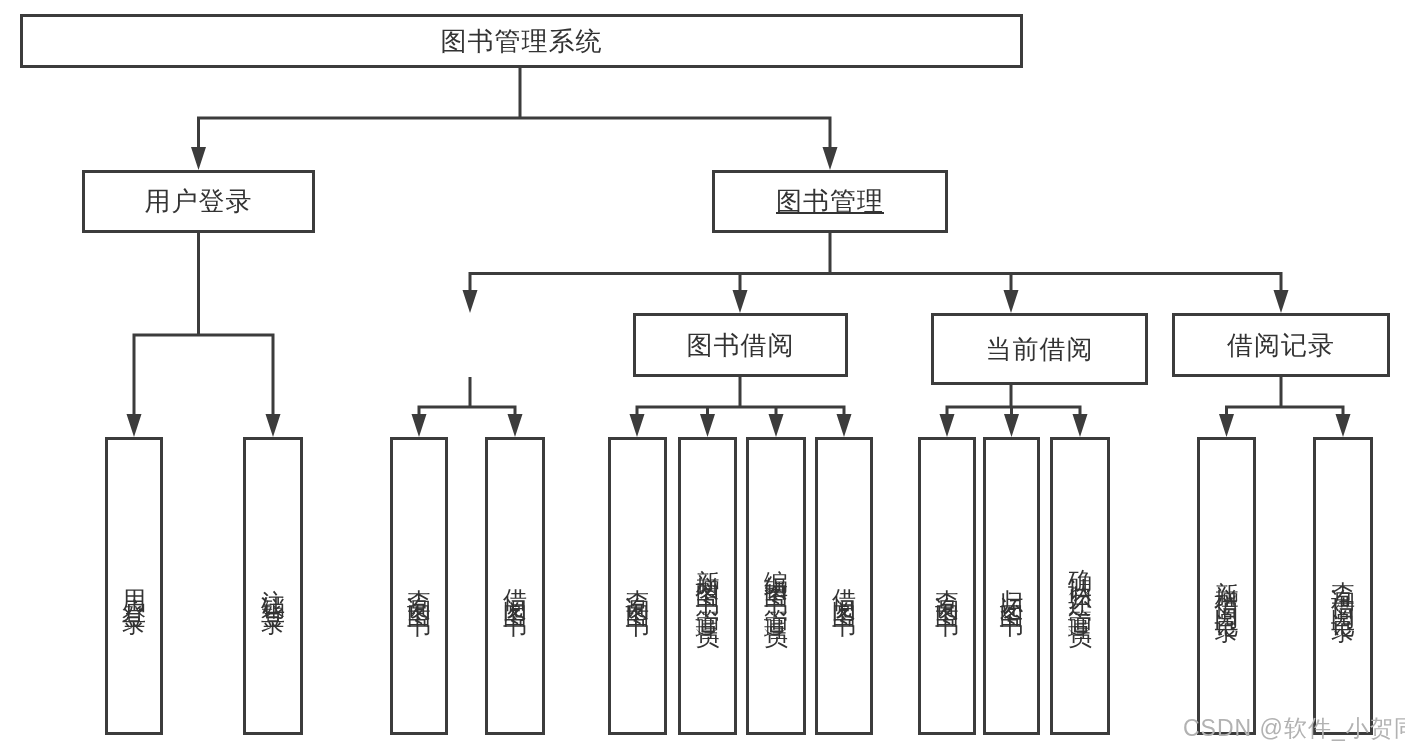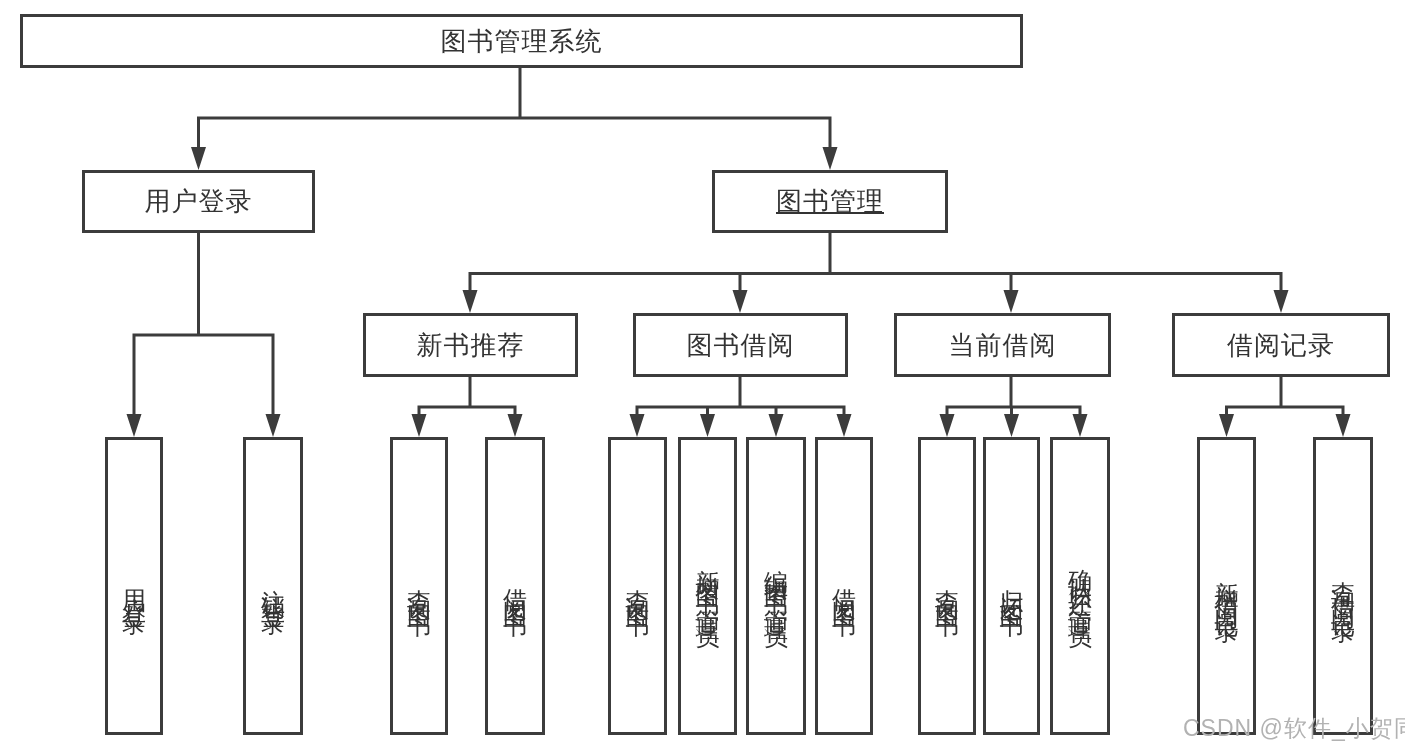--- a/index.html
+++ b/index.html
@@ -85,23 +85,22 @@
       M1072.5 414 H1087.5 L1080 437 Z
       M1219 414 H1234 L1226.5 437 Z
       M1335.5 414 H1350.5 L1343 437 Z"></path>
   </svg>
 
   <div class="node h-node" style="left:20px;top:14px;width:1003px;height:54px;">图书管理系统</div>
 
   <div class="node h-node" style="left:82px;top:170px;width:233px;height:63px;">用户登录</div>
   <div class="node h-node" style="left:712px;top:170px;width:236px;height:63px;text-decoration:underline;">图书管理</div>
 
-  <div class="node h-node" style="left:363px;top:313px;width:215px;height:64px;">新书推荐</div>
   <div class="node h-node" style="left:633px;top:313px;width:215px;height:64px;">图书借阅</div>
-  <div class="node h-node" style="left:894px;top:313px;width:217px;height:64px;">当前借阅</div>
+  <div class="node h-node" style="left:931px;top:313px;width:217px;height:72px;">当前借阅</div>
   <div class="node h-node" style="left:1172px;top:313px;width:218px;height:64px;">借阅记录</div>
 
   <div class="node v-node" style="left:105px;top:437px;width:58px;height:298px;">用户登录</div>
   <div class="node v-node" style="left:243px;top:437px;width:60px;height:298px;">注销登录</div>
 
   <div class="node v-node" style="left:390px;top:437px;width:58px;height:298px;">查询图书</div>
   <div class="node v-node" style="left:485px;top:437px;width:60px;height:298px;">借阅图书</div>
 
   <div class="node v-node" style="left:608px;top:437px;width:59px;height:298px;">查询图书</div>
   <div class="node v-node" style="left:678px;top:437px;width:59px;height:298px;">新增图书（管理员）</div>

